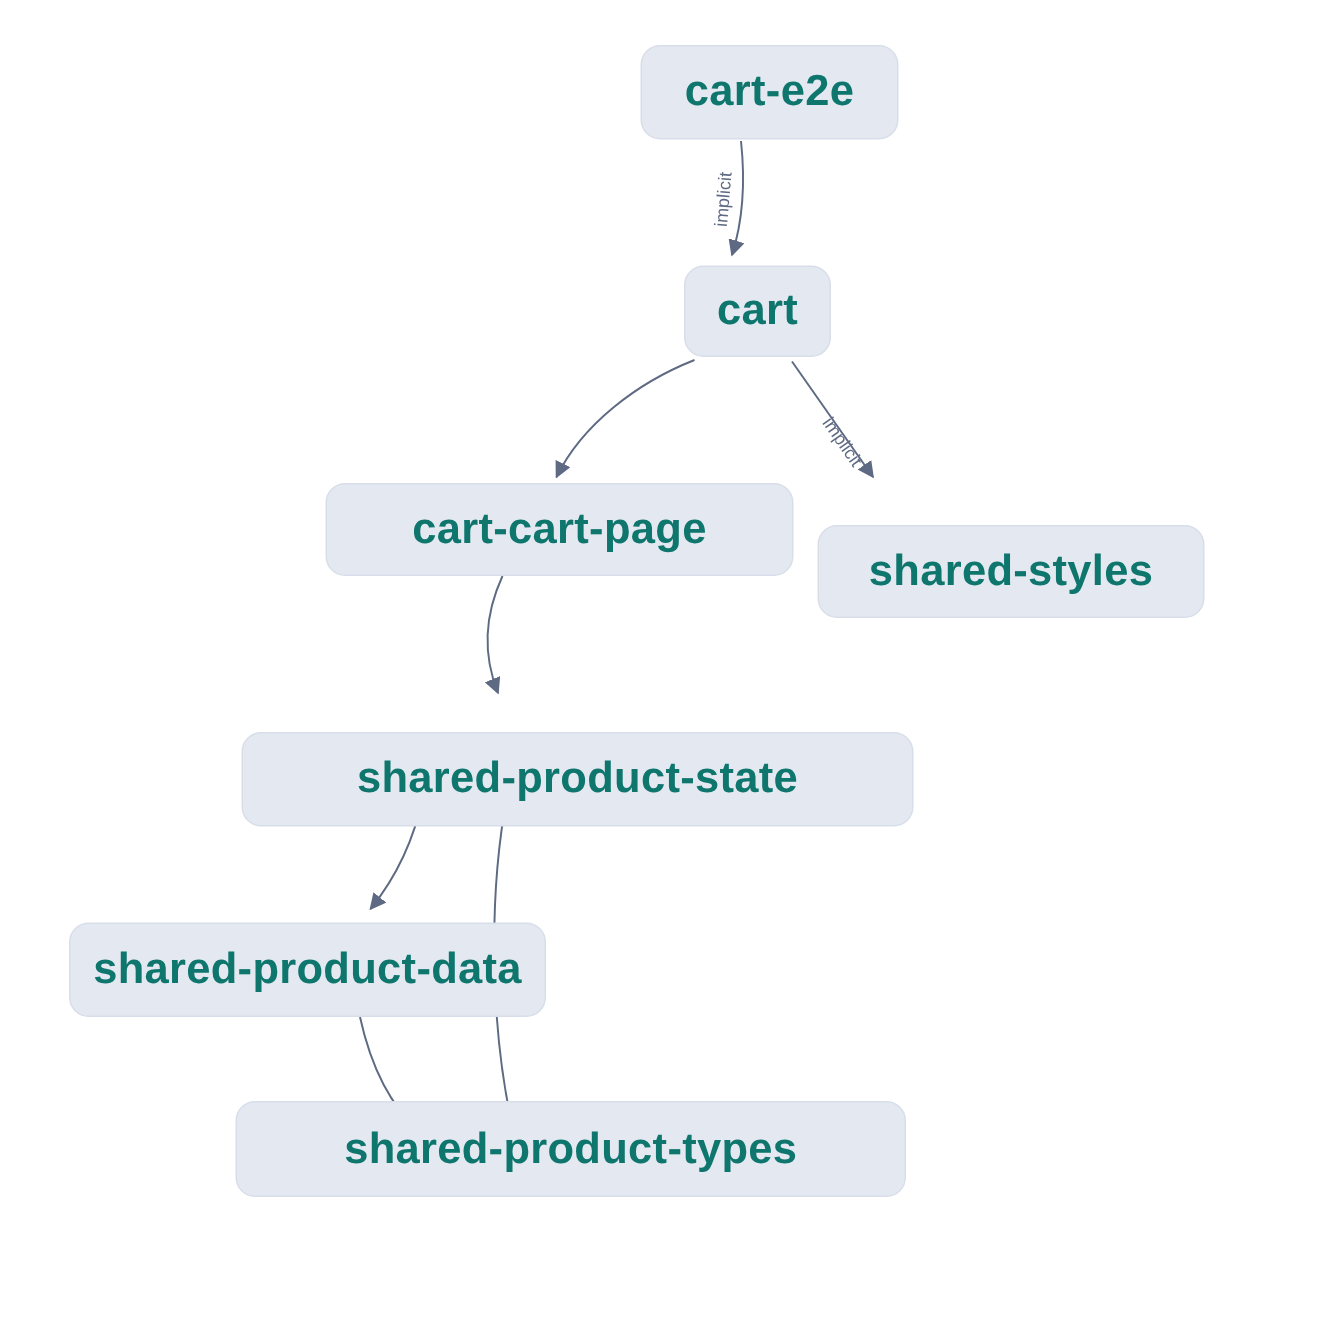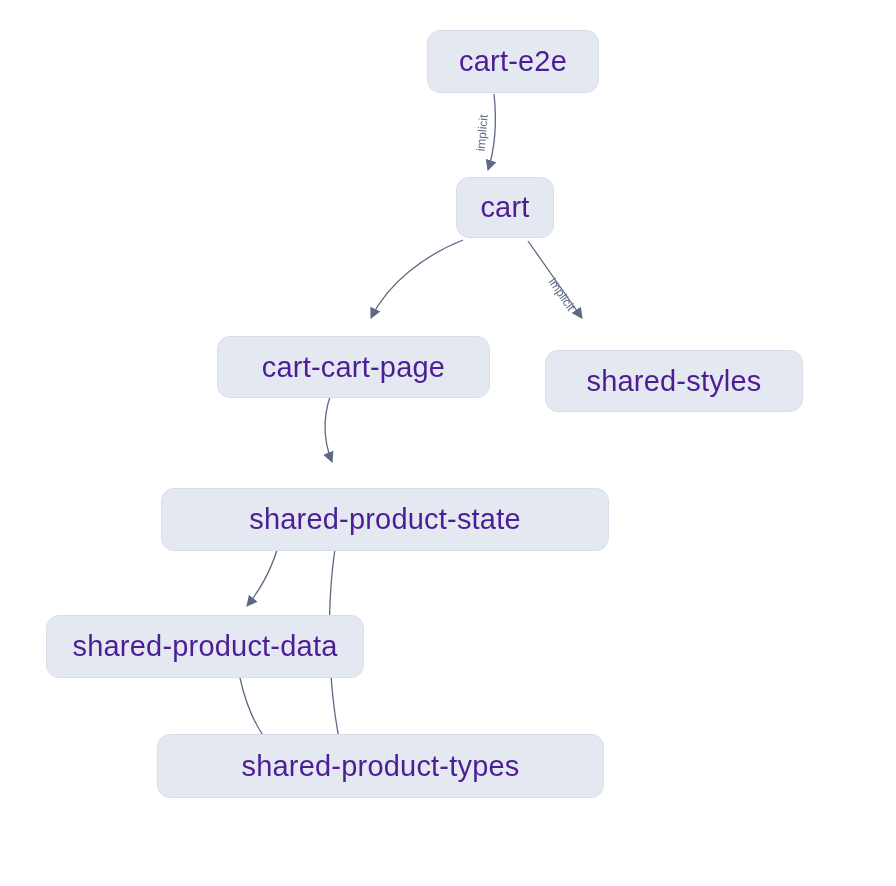--- a/index.html
+++ b/index.html
@@ -24,23 +24,23 @@
   .node {
     position: absolute;
     z-index: 2;
     box-sizing: border-box;
     display: flex;
     align-items: center;
     justify-content: center;
     background: #e4e9f1;
     border: 1px solid #d8dee9;
     border-radius: 13px;
-    color: #4c1d95;
+    color: #0f766e;
     font-size: 29px;
-    font-weight: 400;
+    font-weight: 700;
     letter-spacing: 0.2px;
     white-space: nowrap;
     cursor: pointer;
     user-select: none;
   }
   .edge-path {
     fill: none;
     stroke: #5e6a83;
     stroke-width: 1.3;
   }
@@ -74,21 +74,21 @@
         <text class="edge-label" text-anchor="middle" dominant-baseline="middle" transform="translate(561,295) rotate(55)">implicit</text>
       </g>
   </svg>
   <div id="node-layer">
       <div class="node" style="left: 427px; top: 30px; width: 172px; height: 63px;">
         <span>cart-e2e</span>
       </div>
       <div class="node" style="left: 456px; top: 177px; width: 98px; height: 61px;">
         <span>cart</span>
       </div>
-      <div class="node" style="left: 217px; top: 336px; width: 273px; height: 62px;">
+      <div class="node" style="left: 217px; top: 322px; width: 312px; height: 62px;">
         <span>cart-cart-page</span>
       </div>
       <div class="node" style="left: 545px; top: 322px; width: 258px; height: 62px; margin-top: 28px;">
         <span>shared-styles</span>
       </div>
       <div class="node" style="left: 161px; top: 488px; width: 448px; height: 63px;">
         <span>shared-product-state</span>
       </div>
       <div class="node" style="left: 46px; top: 615px; width: 318px; height: 63px;">
         <span>shared-product-data</span>

